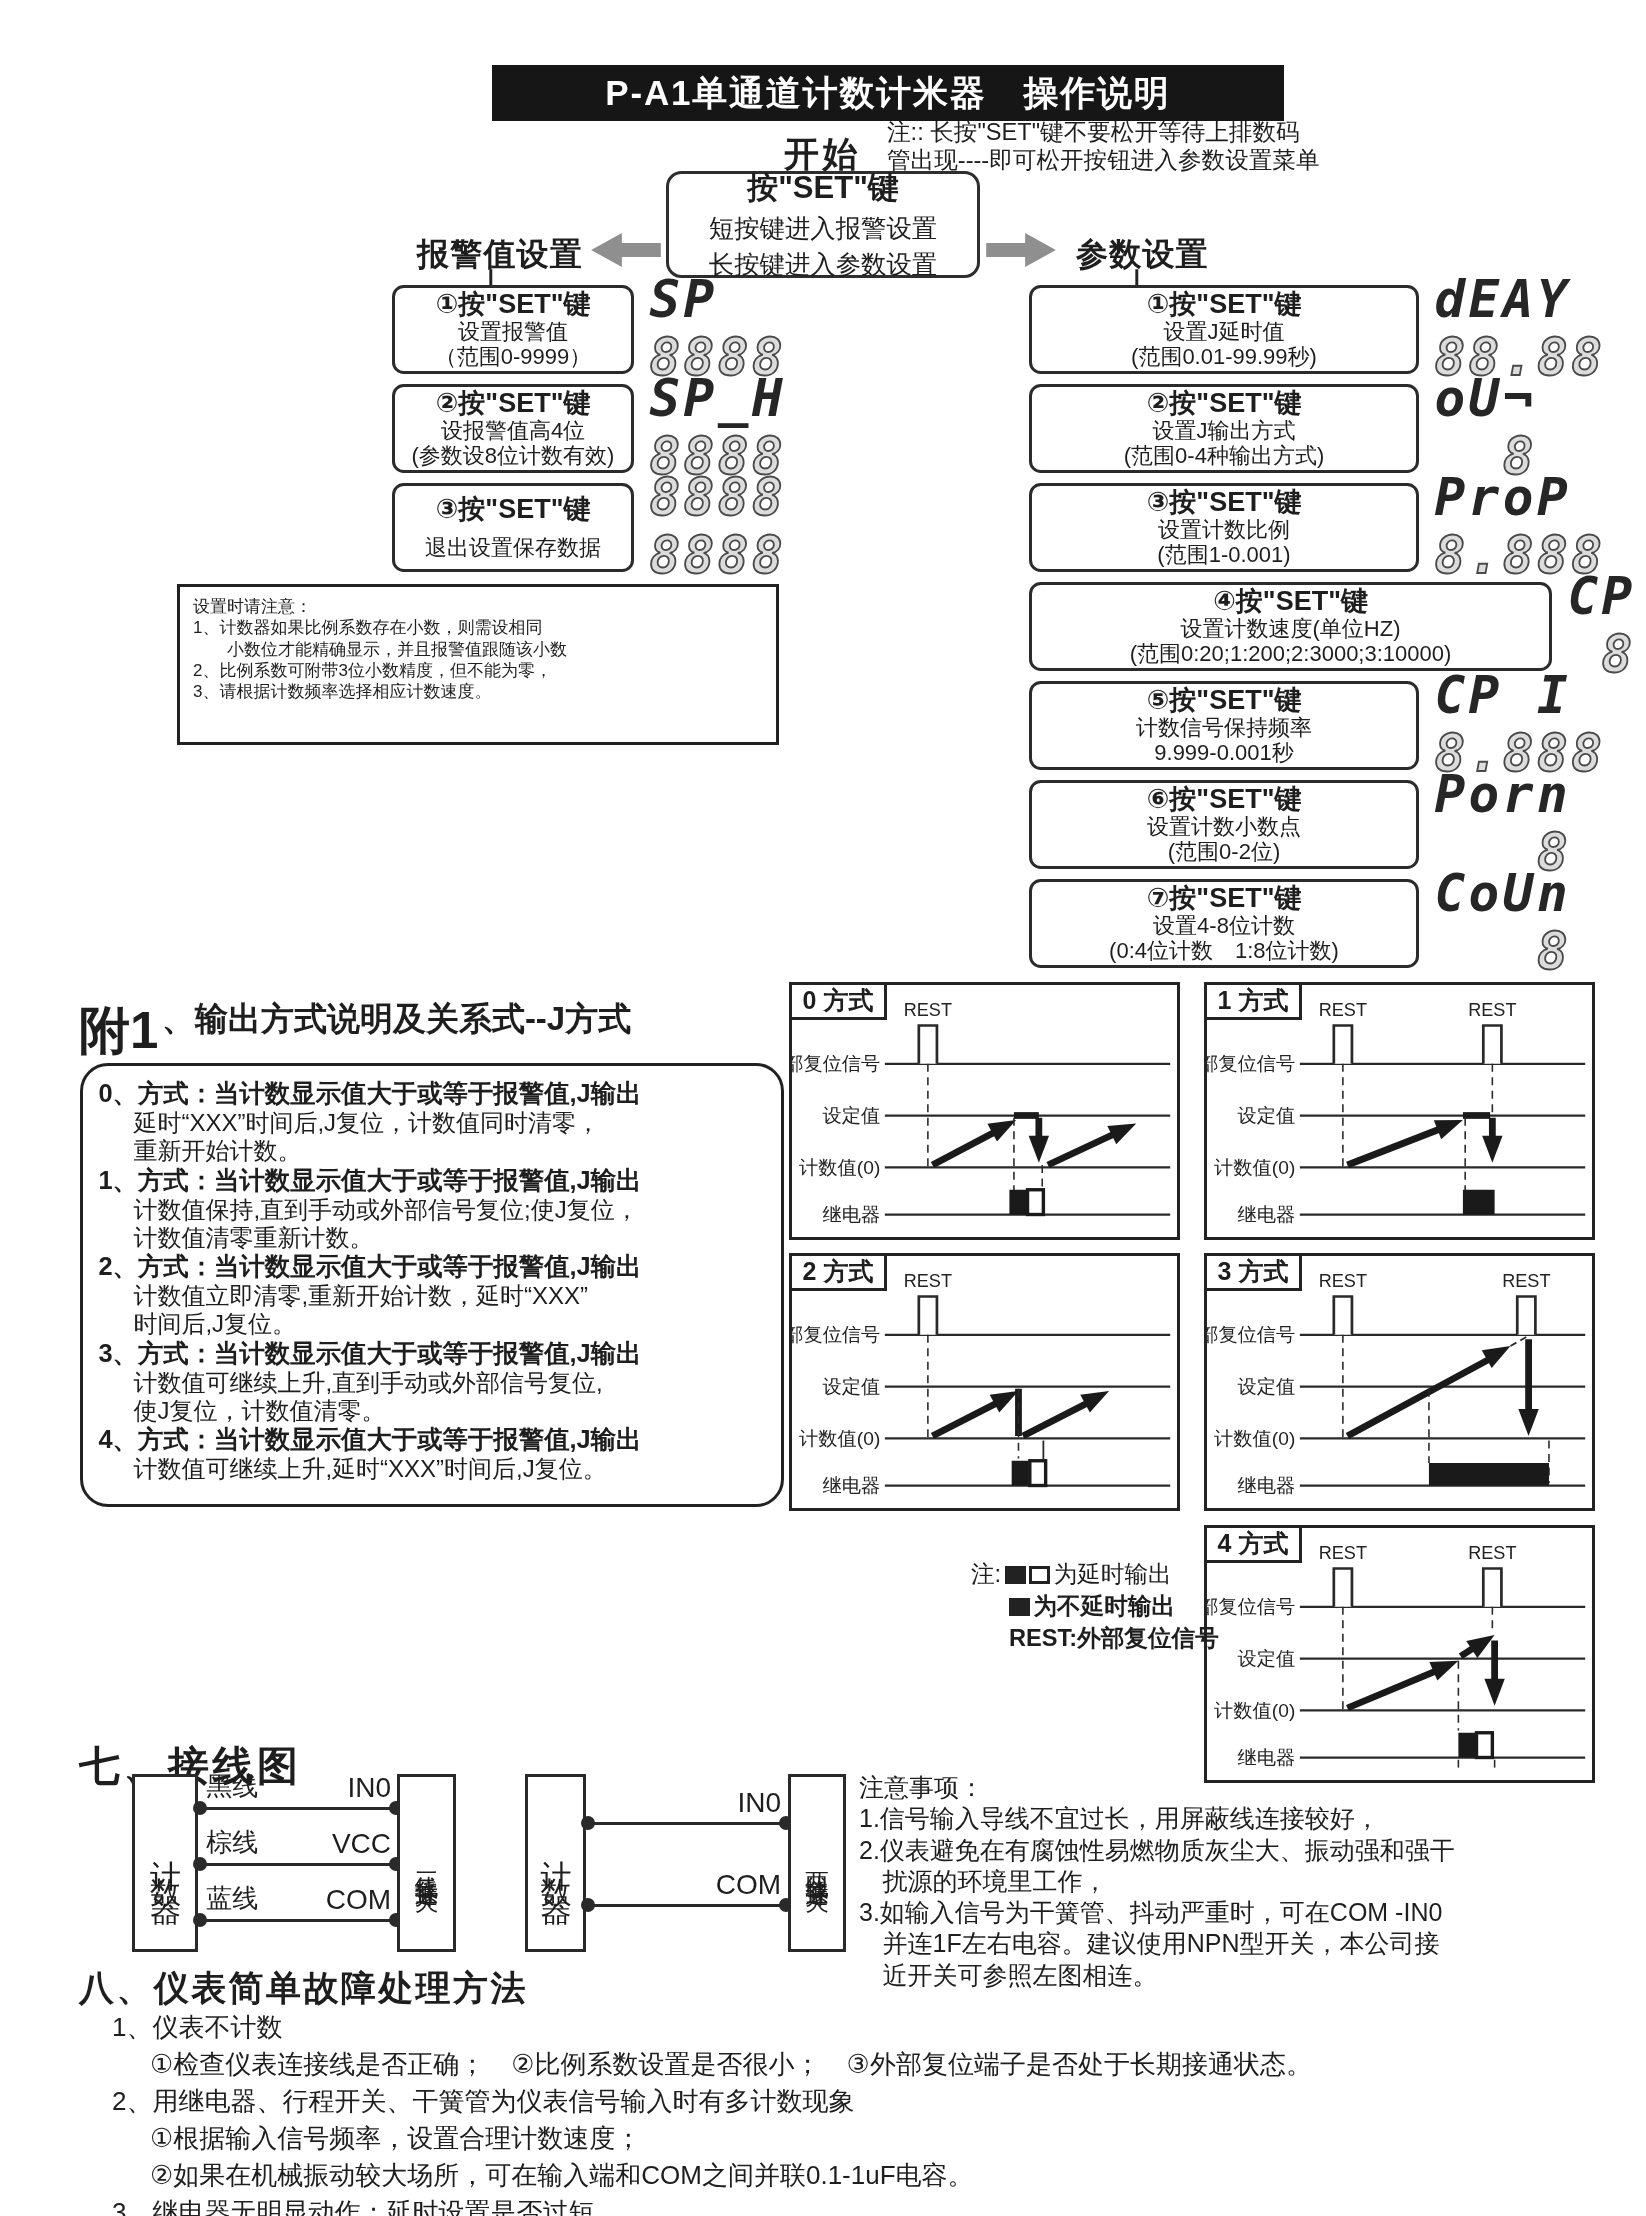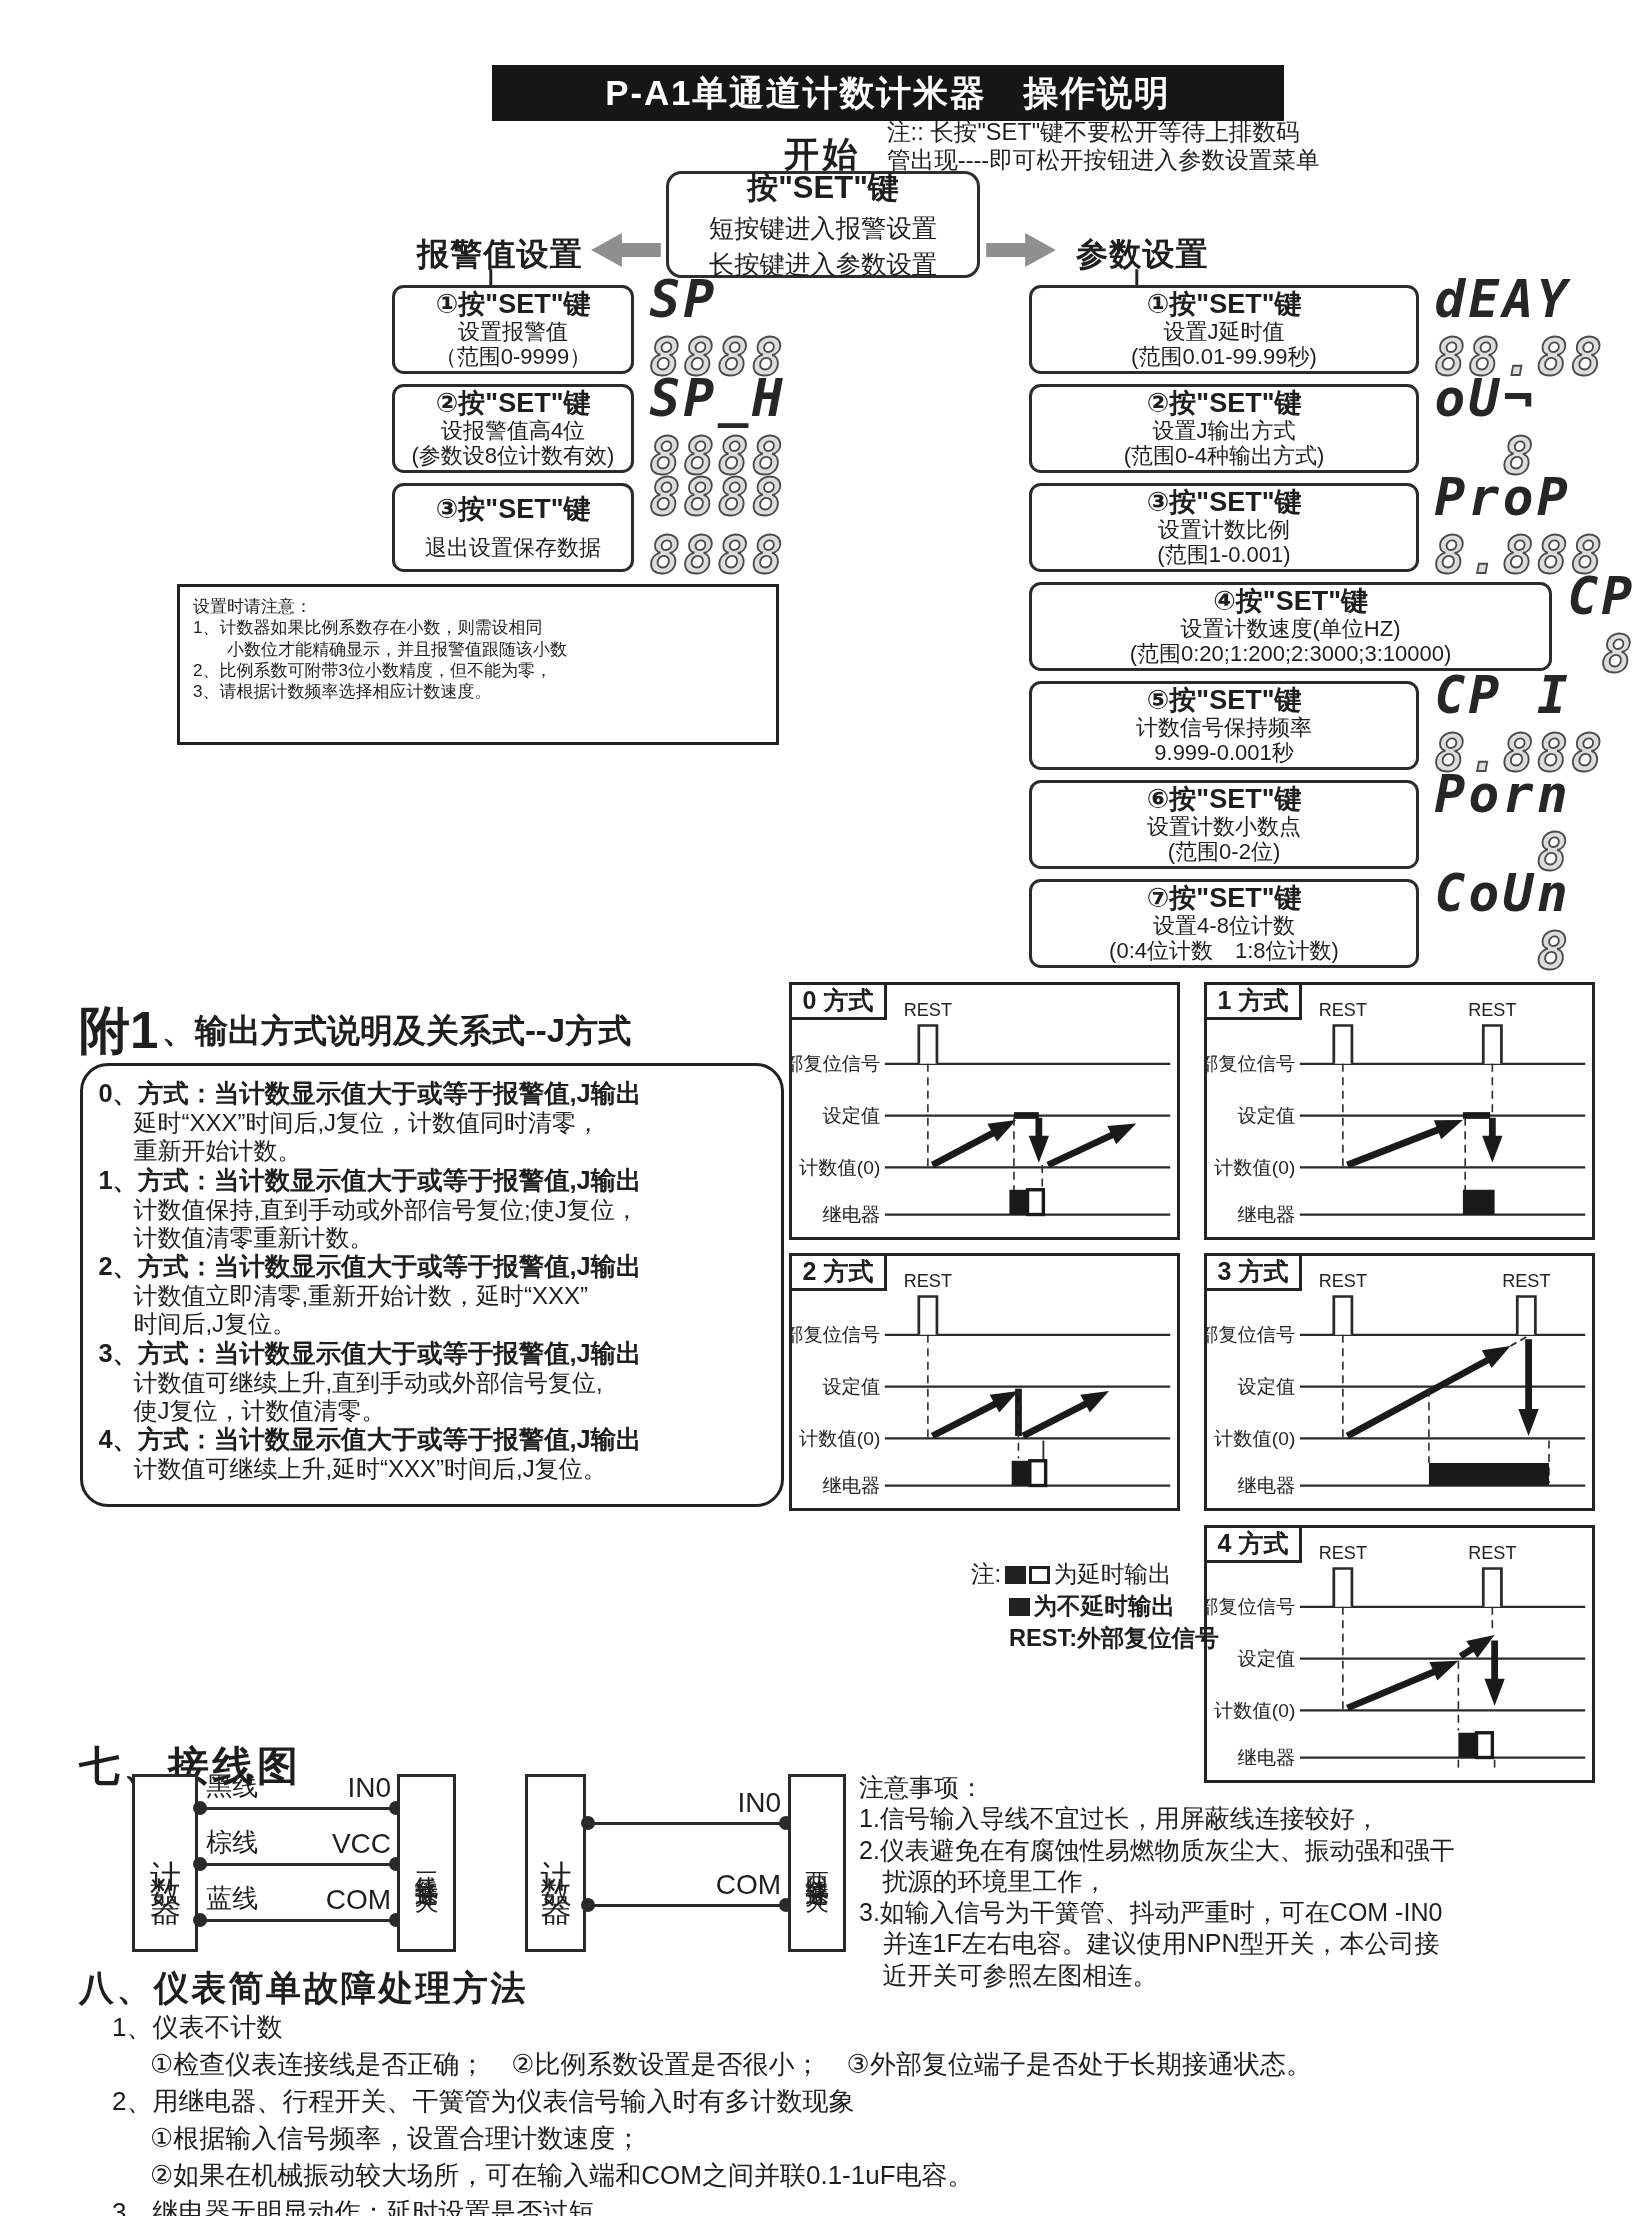--- a/index.html
+++ b/index.html
@@ -47,21 +47,21 @@
   .seg.solid { color:#262626; }
   .seg.outline { color:#dcdcdc; -webkit-text-stroke:1.8px #4a4a4a; }
 
   .notesbox {
     left:177px; top:584px; width:602px; height:161px;
     border:3px solid #222; background:#fff; padding:9.4px 13px;
     font-size:17px; line-height:1.24;
   }
 
   
-  .appx-head { left:79px; top:997px; display:flex; align-items:center; gap:3.5px; }
+  .appx-head { left:79px; top:997px; display:flex; align-items:flex-start; gap:3.5px; }
   .appx-no { font-size:51px; font-weight:900; }
   .appx-rest { font-size:33px; font-weight:bold; }
   .modes-box {
     left:80px; top:1063px; width:704px; height:444px;
     border:3.5px solid #222; border-radius:28px; background:#fff; padding:13px 15.4px;
   }
   .m-lead { font-size:25.4px; font-weight:bold; line-height:1.18; }
   .m-cont { font-size:24px; line-height:1.18; padding-left:35px; }
 
   .tdiag { width:391px; height:258px; border:3px solid #232323; background:#fff; }

